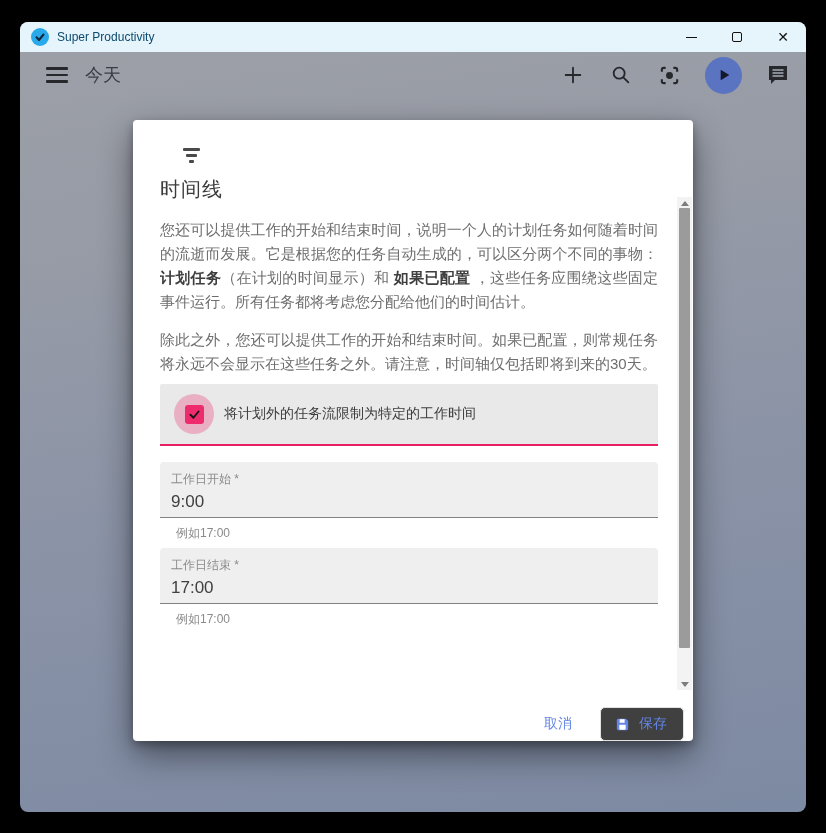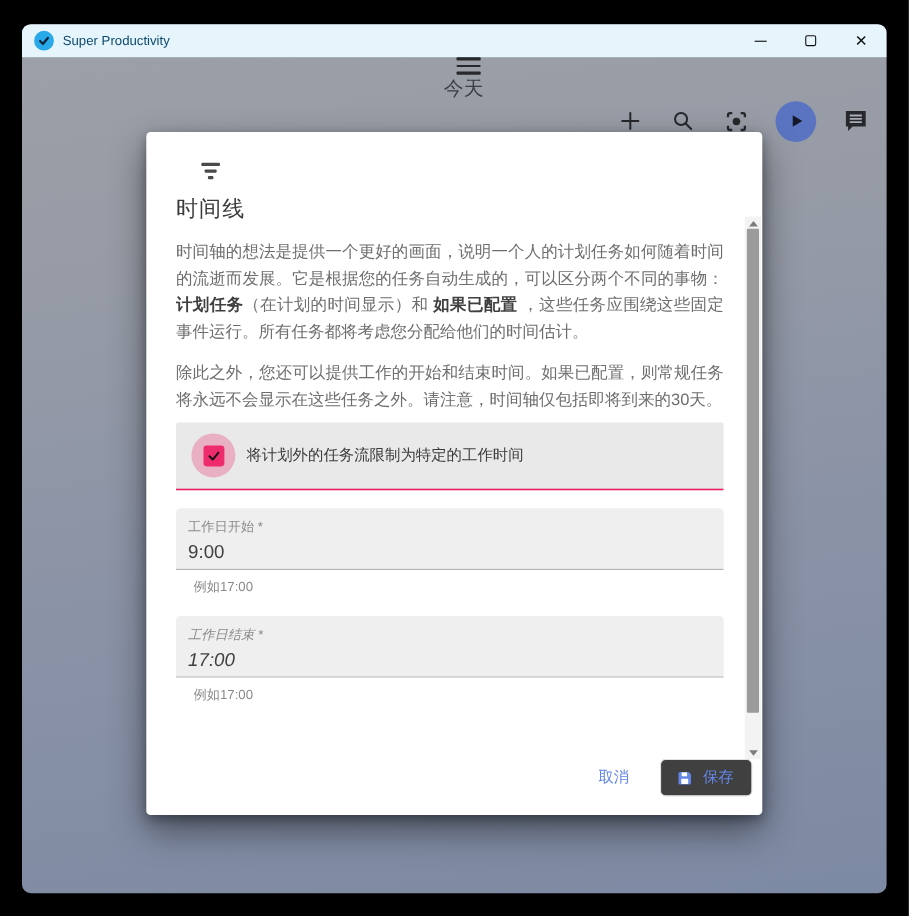--- a/index.html
+++ b/index.html
@@ -17,21 +17,21 @@
     display:flex; align-items:center; justify-content:center; }
   .app-title { font-size:12px; color:#0c4a6e; margin-left:8px; }
   .win-controls { margin-left:auto; display:flex; height:100%; }
   .win-btn { width:46px; height:100%; display:flex; align-items:center; justify-content:center; }
   .glyph-min { width:11px; height:1px; background:#111; }
   .glyph-max { width:10px; height:10px; border:1px solid #111; border-radius:2px; }
   .glyph-close { font-size:14px; color:#111; line-height:1; }
 
   
   .toolbar { position:absolute; left:0; top:30px; right:0; height:46px;
-    display:flex; align-items:center; color:#2f3136;flex-direction:column; }
+    display:flex; align-items:center; color:#2f3136; }
   .hamburger { margin-left:26px; width:22px; display:flex; flex-direction:column; gap:4px; }
   .hamburger i { display:block; height:2.5px; background:#26282c; border-radius:1px; }
   .page-title { margin-left:17px; font-size:18px; color:#3a3d44; }
   .tb-right { margin-left:auto; display:flex; align-items:center; gap:24px; margin-right:16px; }
   .tb-icon { width:24px; height:24px; display:flex; align-items:center; justify-content:center; }
   .play-btn { width:37px; height:37px; border-radius:50%; background:#5a74c2;
     display:flex; align-items:center; justify-content:center; }
 
   
   .dialog { position:absolute; left:113px; top:98px; width:560px; height:621px; background:#fff;
@@ -50,35 +50,35 @@
   .checkbox-box { margin-top:8px; height:62px; background:#e9e9e9; border-bottom:2px solid #e91e63;
     border-radius:2px 2px 0 0; display:flex; align-items:center; padding:0 14px; }
   .cb-halo { width:40px; height:40px; border-radius:50%; background:rgba(233,30,99,.28);
     display:flex; align-items:center; justify-content:center; flex:0 0 auto; }
   .cb-square { width:19px; height:19px; border-radius:3px; background:#ee2b6c;
     display:flex; align-items:center; justify-content:center; }
   .cb-label { margin-left:10px; font-size:14px; color:#3c3c3c; }
 
   .field { margin-top:16px; height:56px; background:#efefef; border-bottom:1px solid #828282;
     border-radius:4px 4px 0 0; padding:9px 16px 0 11px; }
-  .field.second { margin-top:18px;font-style:italic; }
+  .field.second { margin-top:6px; }
   .field-label { font-size:12px; color:#8a8a8a; }
   .field-value { font-size:17px; color:#404040; margin-top:4px; }
   .field-hint { font-size:12px; color:#8a8a8a; padding:7px 16px 0 16px; }
 
   
   .scrollbar { position:absolute; right:1px; top:77px; width:15px; height:493px; background:#f3f3f3; }
   .sb-arrow { position:absolute; left:0; width:15px; height:12px; display:flex; align-items:center; justify-content:center; }
   .sb-up { top:0; } .sb-down { bottom:0; }
   .tri-up { width:0; height:0; border-left:4px solid transparent; border-right:4px solid transparent; border-bottom:5px solid #7c7c7c; }
   .tri-down { width:0; height:0; border-left:4px solid transparent; border-right:4px solid transparent; border-top:5px solid #7c7c7c; }
   .sb-thumb { position:absolute; left:2px; top:11px; width:11px; height:440px; background:#9b9b9b; border-radius:1px; }
 
   .dialog-footer { position:absolute; left:0; right:0; bottom:0; height:51px;
-    display:flex; align-items:flex-start; justify-content:flex-end; gap:10px; padding-right:9px; }
+    display:flex; align-items:flex-end; justify-content:flex-end; gap:10px; padding-right:9px; }
   .btn-cancel { font-size:14px; color:#6386e6; background:none; border:none; padding:8px 18px; cursor:pointer;
     font-family:inherit; }
   .btn-save { display:flex; align-items:center; gap:8px; font-size:14px; color:#6386e6; background:#404040;
     border:1px solid #e2e2e2; border-radius:5px; padding:7px 16px 7px 13px; cursor:pointer; font-family:inherit;
     height:34px; }
 </style>
 </head>
 <body>
 
 <div class="window">
@@ -150,21 +150,21 @@
     <div class="dialog-header">
       <span class="filter-icon">
           <i></i>
           <i></i>
           <i></i>
         </span>
       <h1 class="dialog-title">时间线</h1>
     </div>
 
     <div class="dialog-content">
-      <p class="para p1"><span>时间轴的想法是提供一个更好的画面，说明一个人的计划任务如何随着时间的流逝而发展。它是根据您的任务自动生成的，可以区分两个不同的事物： </span><b>计划任务</b><span>（在计划的时间显示）和 </span><b>如果已配置</b><span> ，这些任务应围绕这些固定事件运行。所有任务都将考虑您分配给他们的时间估计。</span></p>
+      <p class="para p1"><span>您还可以提供工作的开始和结束时间，说明一个人的计划任务如何随着时间的流逝而发展。它是根据您的任务自动生成的，可以区分两个不同的事物： </span><b>计划任务</b><span>（在计划的时间显示）和 </span><b>如果已配置</b><span> ，这些任务应围绕这些固定事件运行。所有任务都将考虑您分配给他们的时间估计。</span></p>
       <p class="para p2">除此之外，您还可以提供工作的开始和结束时间。如果已配置，则常规任务将永远不会显示在这些任务之外。请注意，时间轴仅包括即将到来的30天。</p>
 
       <div class="checkbox-box">
         <span class="cb-halo">
           <span class="cb-square">
             <svg width="13" height="13" viewBox="0 0 24 24">
                 <path d="M4.5 12.5 L10 18 L19.5 6.5" fill="none" stroke="#141414" stroke-width="3.4" stroke-linecap="round" stroke-linejoin="round"></path>
               </svg>
           </span>
         </span>

